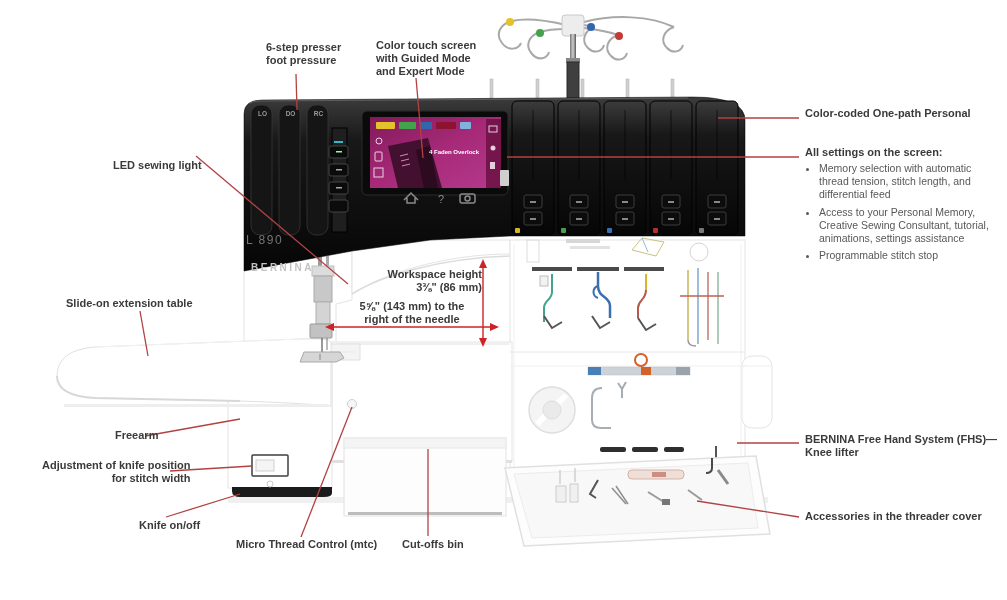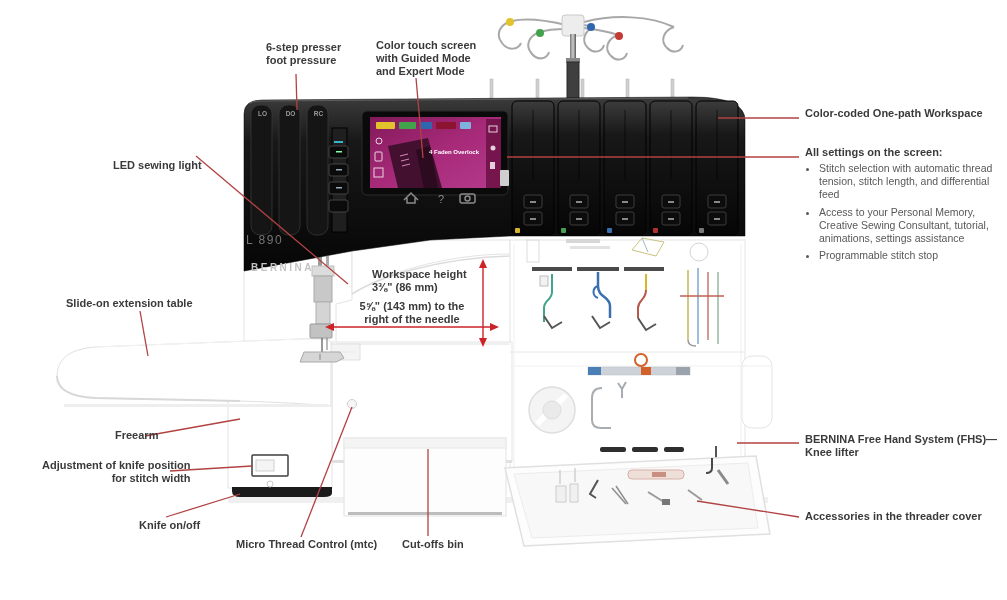--- a/index.html
+++ b/index.html
@@ -1,21 +1,21 @@
 <!DOCTYPE html>
 <html><head>
 <meta charset="utf-8">
 <style>
   html,body{margin:0;padding:0;background:#fff;}
   #canvas{position:relative;width:1007px;height:600px;background:#fff;overflow:hidden;
           font-family:"Liberation Sans",sans-serif;}
   svg{position:absolute;left:0;top:0;}
   .lbl{position:absolute;font-weight:bold;font-size:11px;color:#3a3a3a;line-height:1.18;
        white-space:pre-line;}
-  .r{}
+  .r{text-align:right;}
   .c{text-align:center;}
   .settings{position:absolute;left:805px;top:146px;width:192px;}
   .settings .head{font-weight:bold;font-size:11px;color:#3a3a3a;}
   .bullets{margin:4px 0 0;padding-left:14px;list-style:disc outside;}
   .bullets li{font-size:10.5px;color:#585858;line-height:1.26;margin-bottom:4px;}
   .mtext{position:absolute;}
   .dial{font-size:6.5px;font-weight:bold;color:#9a9a9a;width:19px;text-align:center;}
   .model{font-size:12px;color:#757575;letter-spacing:1.5px;}
   .brand{font-size:10px;font-weight:bold;color:#c3c3c3;letter-spacing:2.5px;}
   .scrtxt{font-size:6px;font-weight:bold;color:#fff;}
@@ -323,26 +323,26 @@
 <div class="mtext dial" style="left:309px;top:110px;">RC</div>
 <div class="mtext model" style="left:246px;top:233px;">L 890</div>
 <div class="mtext brand" style="left:251px;top:262px;">BERNINA</div>
 <div class="mtext scrtxt" style="left:429px;top:149px;">4 Faden Overlock</div>
 
 <div class="lbl" style="left:266px;top:41px;">6-step presser
 foot pressure</div>
 <div class="lbl" style="left:376px;top:39px;">Color touch screen
 with Guided Mode
 and Expert Mode</div>
-<div class="lbl" style="left:805px;top:107px;">Color-coded One-path Workspace</div>
+<div class="lbl" style="left:805px;top:107px;">Color-coded One-path Personal</div>
 
 <div class="settings">
   <div class="head">All settings on the screen:</div>
   <ul class="bullets">
-    <li>Stitch selection with automatic thread tension, stitch length, and differential feed</li>
+    <li>Memory selection with automatic thread tension, stitch length, and differential feed</li>
     <li>Access to your Personal Memory, Creative Sewing Consultant, tutorial, animations, settings assistance</li>
     <li>Programmable stitch stop</li>
   </ul>
 </div>
 
 <div class="lbl" style="left:113px;top:149px;margin-top:10px;">LED sewing light</div>
 <div class="lbl" style="left:66px;top:297px;">Slide-on extension table</div>
 <div class="lbl r" style="left:372px;top:268px;width:110px;">Workspace height
 3⅜" (86 mm)</div>
 <div class="lbl c" style="left:352px;top:300px;width:120px;">5⅝" (143 mm) to the

